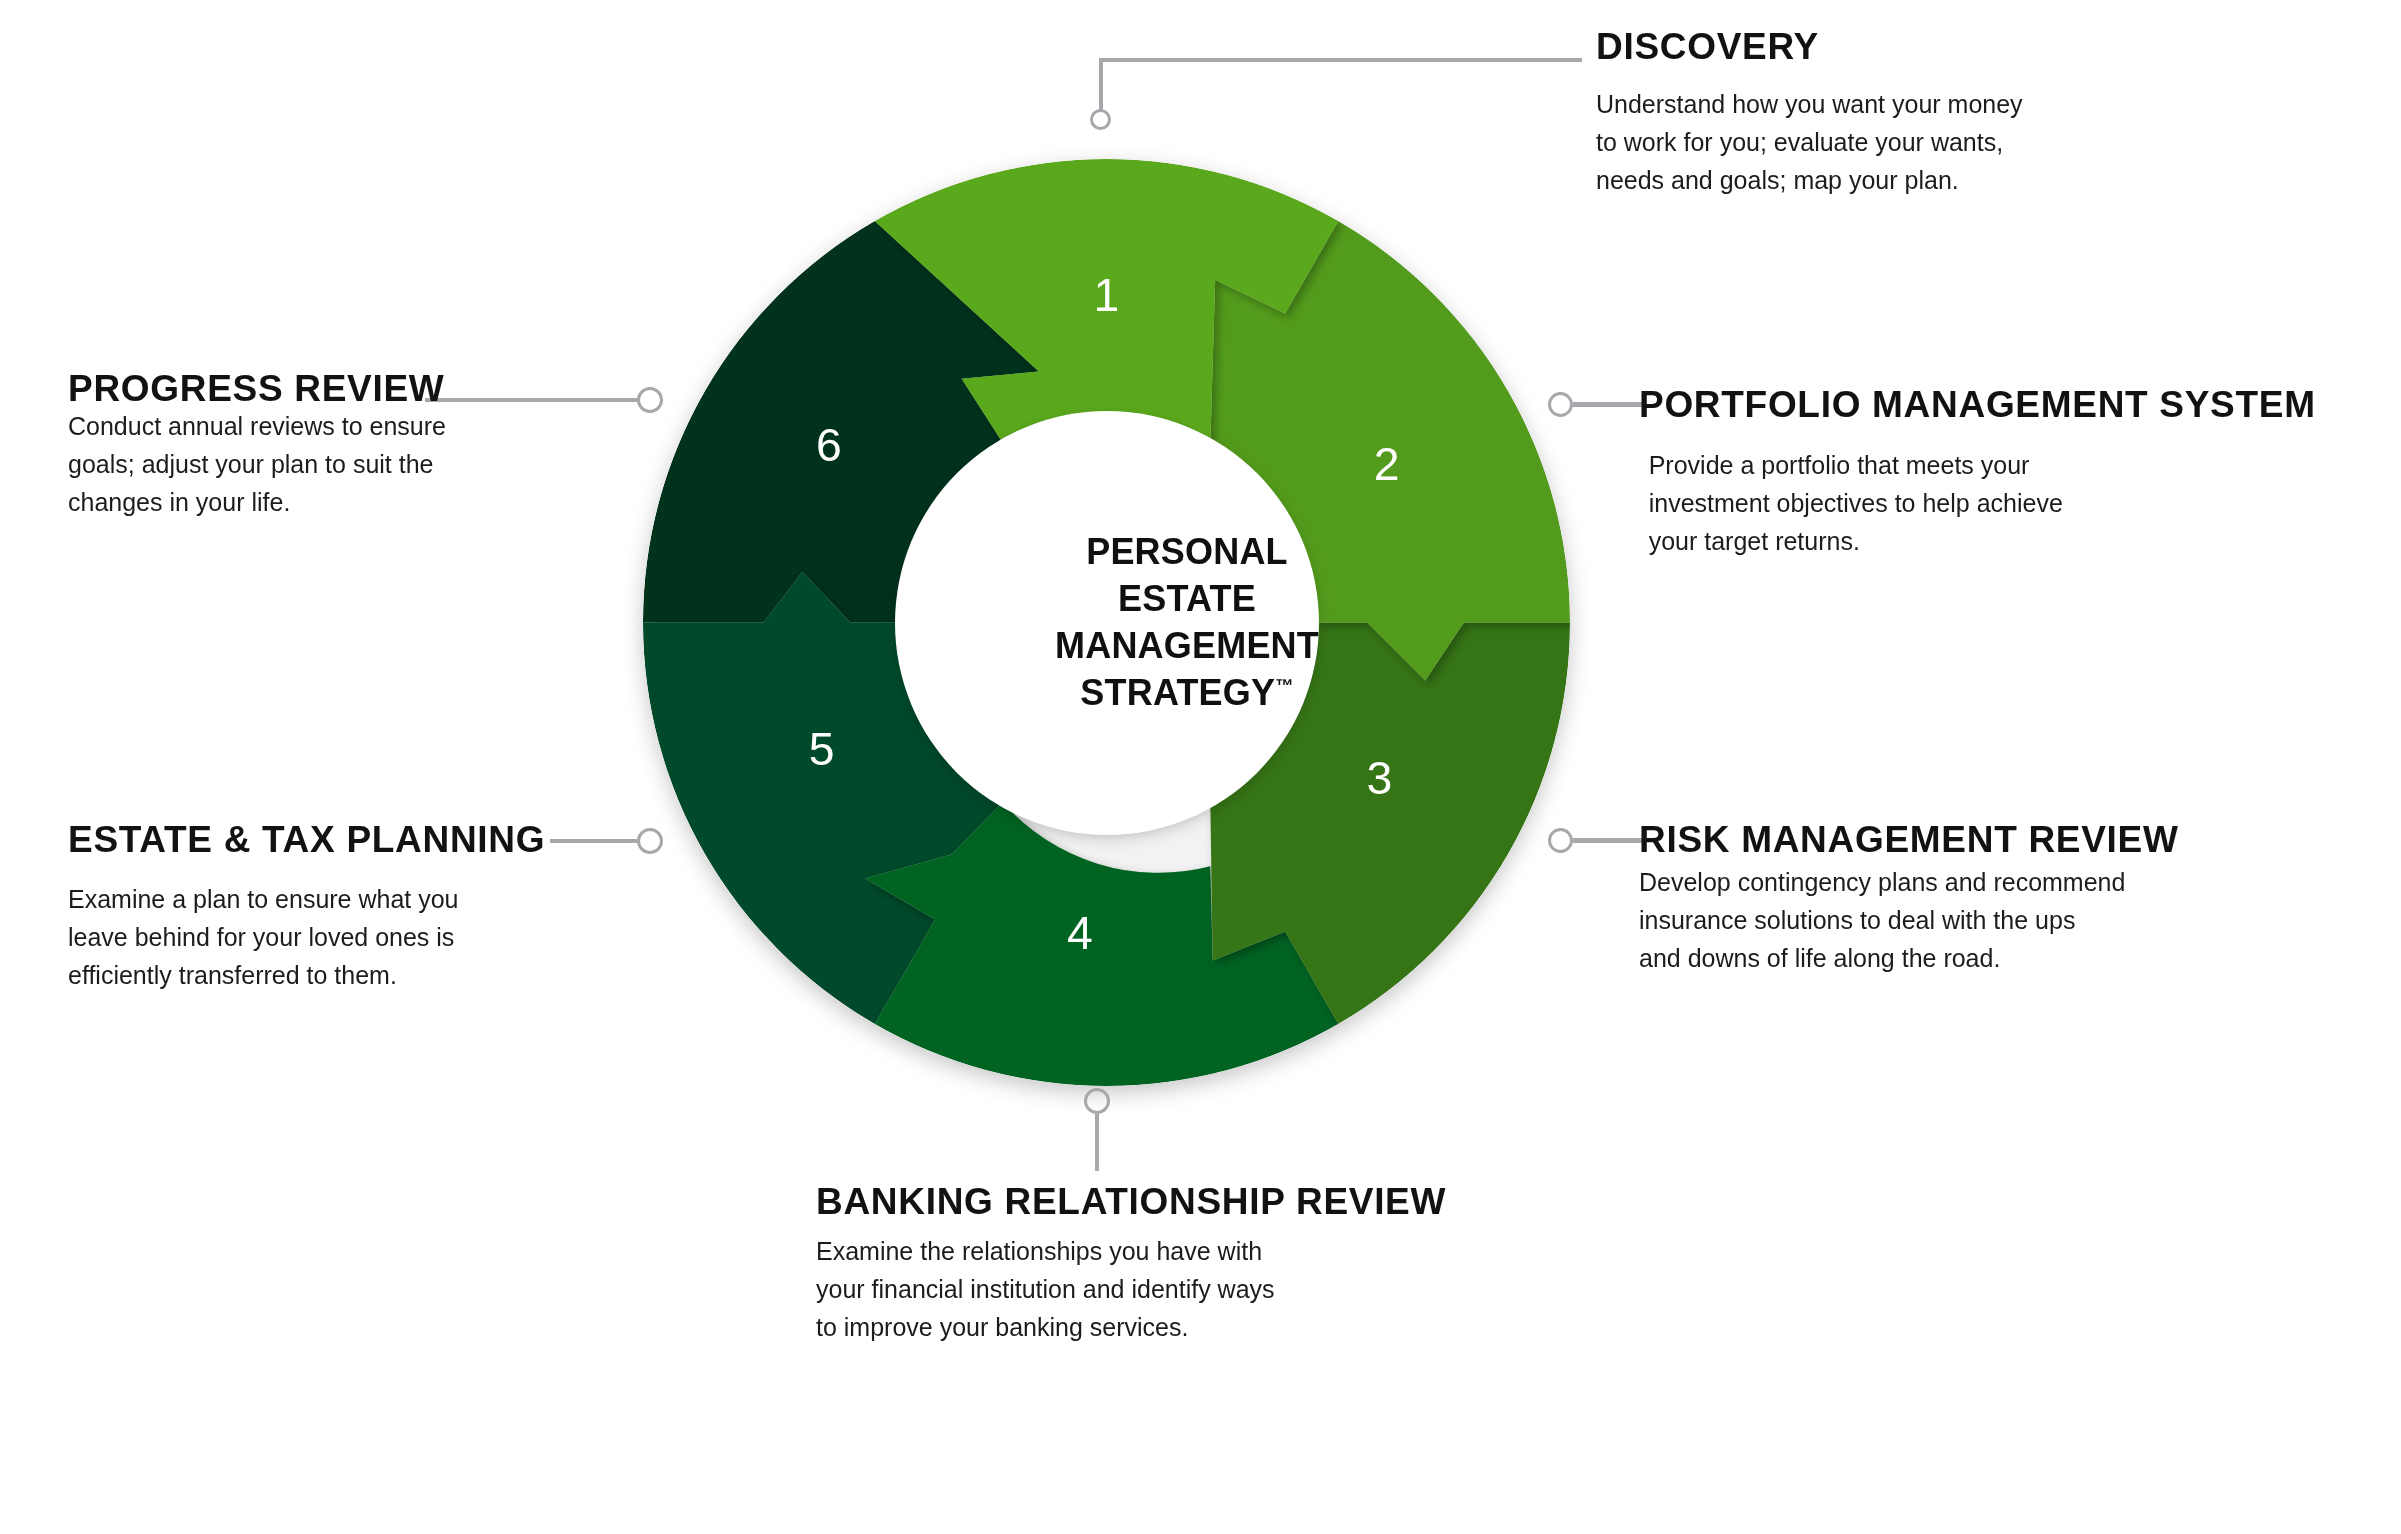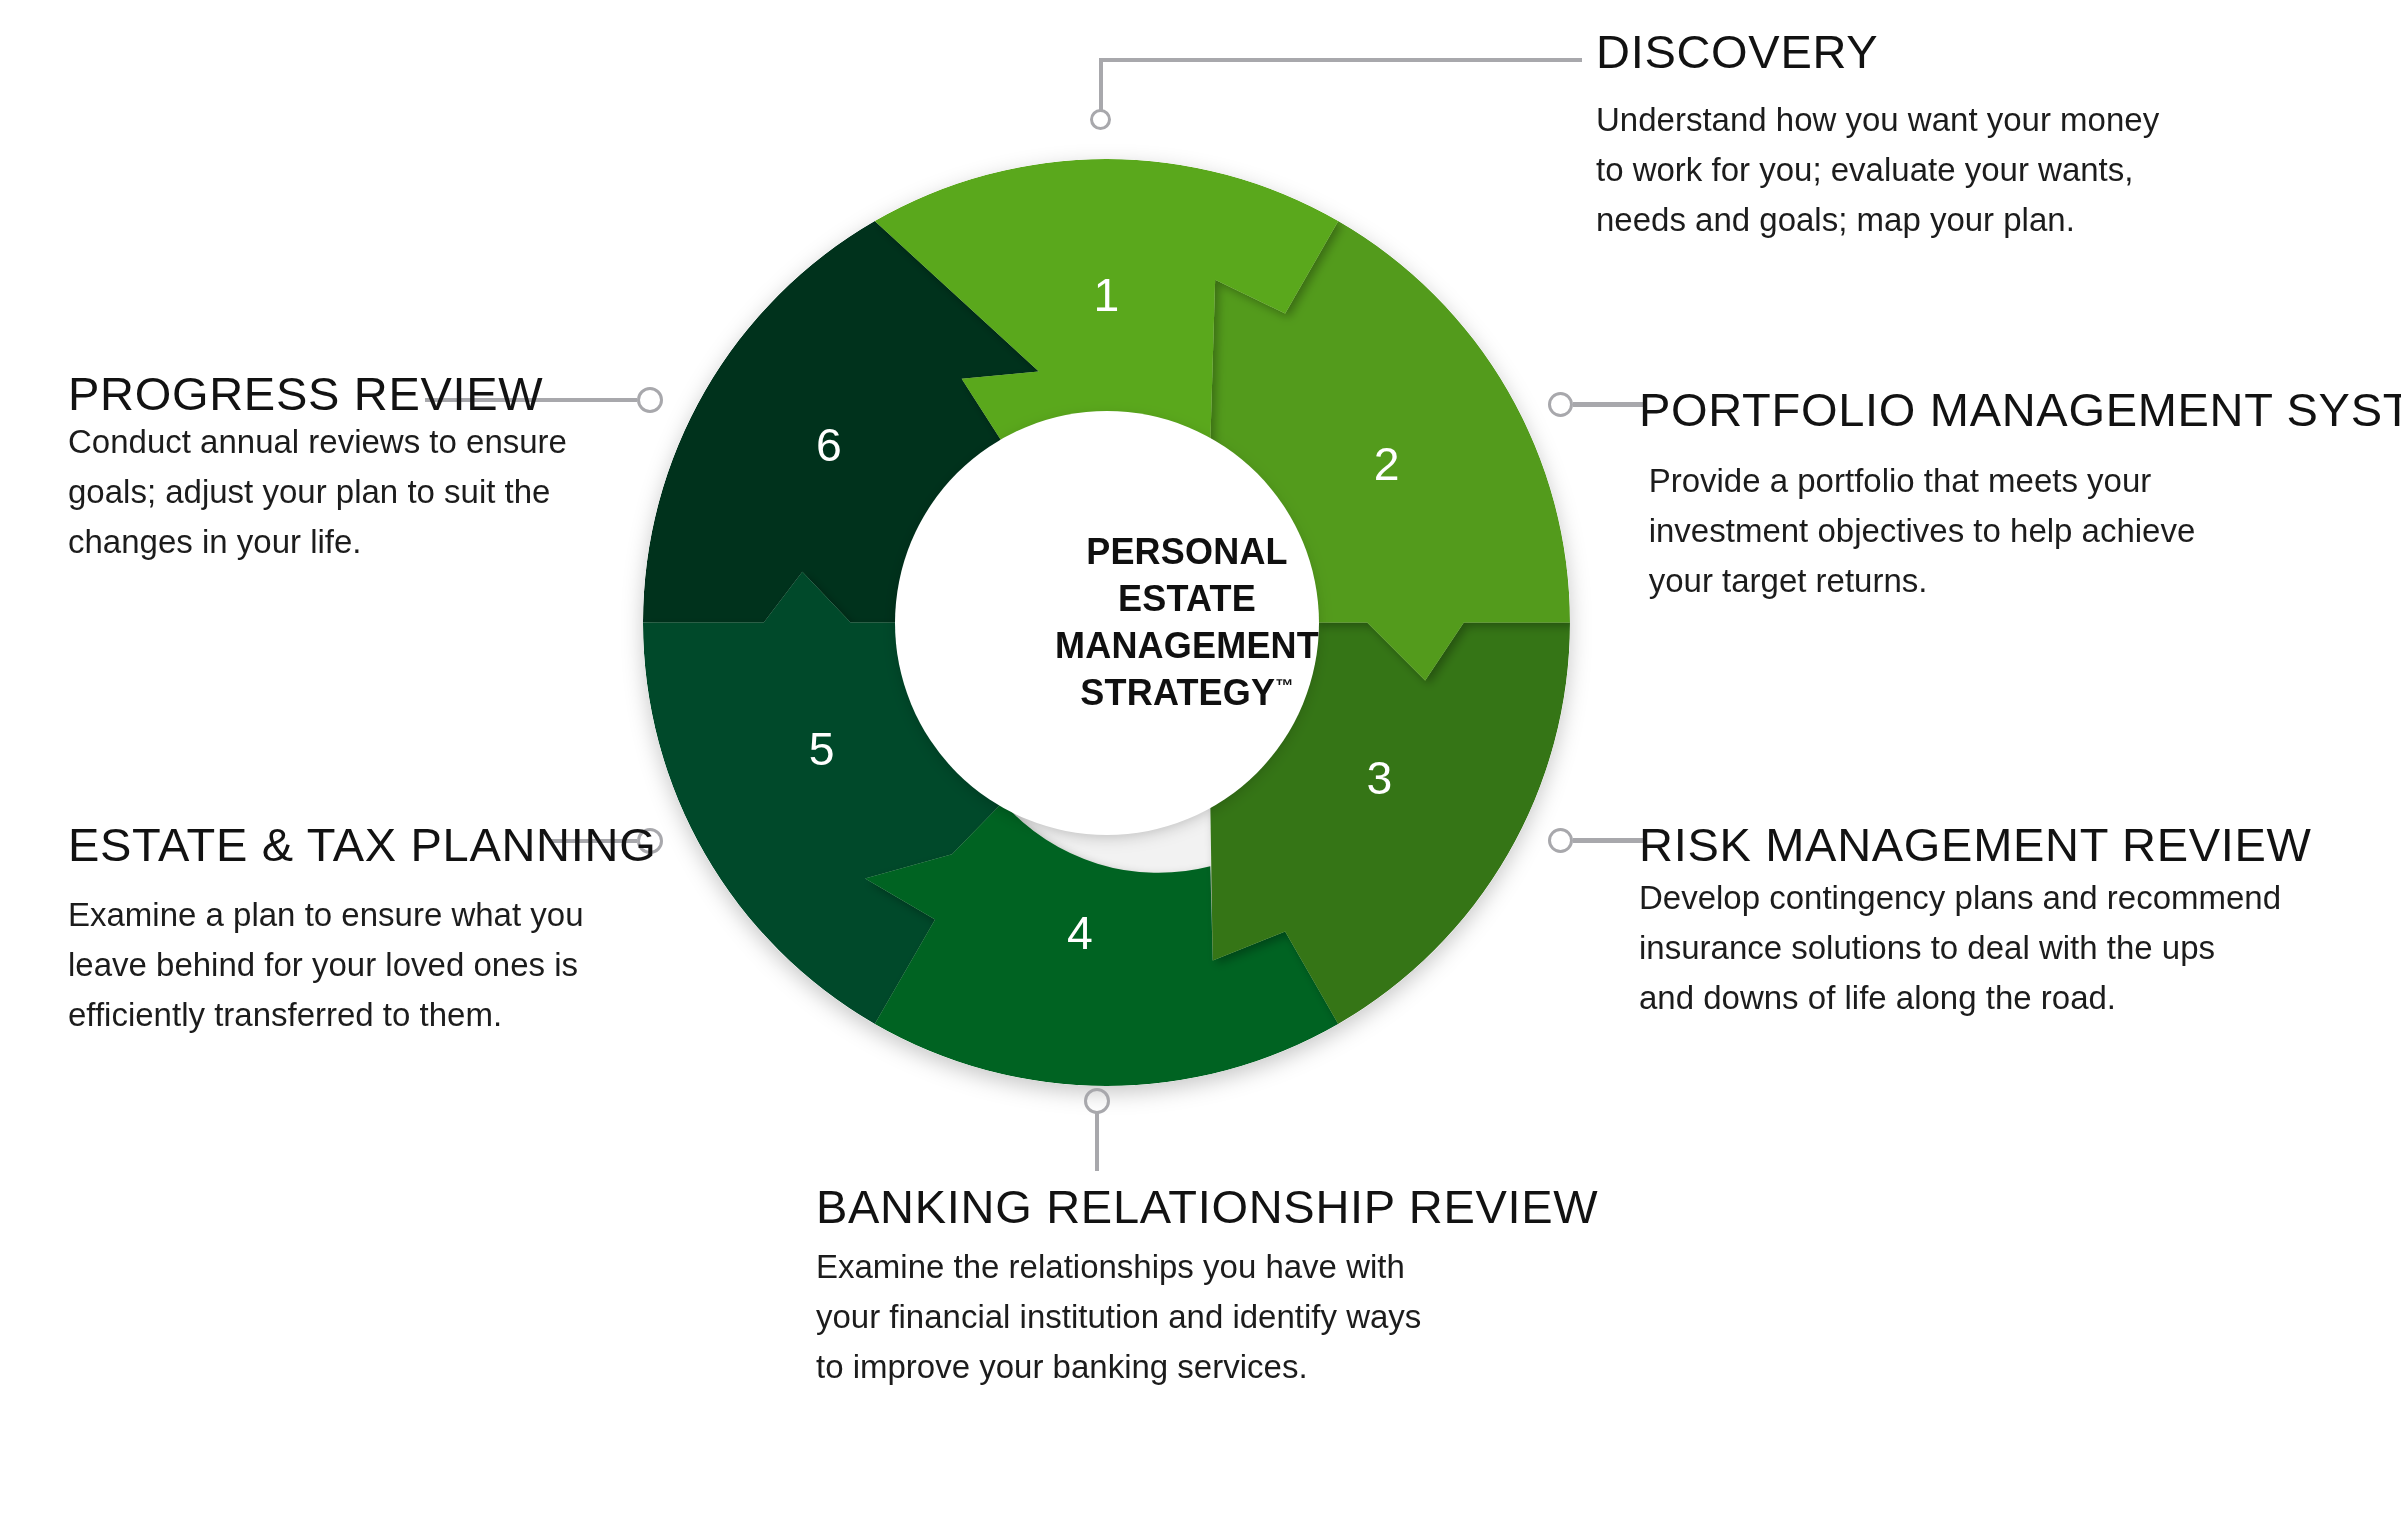--- a/index.html
+++ b/index.html
@@ -46,29 +46,29 @@
     line-height:1.30;
     letter-spacing:0.2px;
     color:#101010;
     white-space:pre-line;
   }
   #hub-text .tm{font-size:18.3px;vertical-align:super;font-weight:bold;}
 
   
   .callout{position:absolute;}
   .co-title{
-    font-size:47px;
+    font-size:37px;
     letter-spacing:0.7px;
     color:#121212;
-    font-weight:400;
+    font-weight:700;
     white-space:nowrap;
     line-height:1;
   }
   .co-body{
-    font-size:33px;
+    font-size:25px;
     line-height:1.52;
     color:#1c1c1c;
     font-weight:400;
   }
 
   
   #co-discovery{left:1596px;top:28px;width:724px;}
   #co-discovery .co-body{margin-top:20px;}
 
   #co-portfolio{left:1639px;top:386px;width:753px;}

